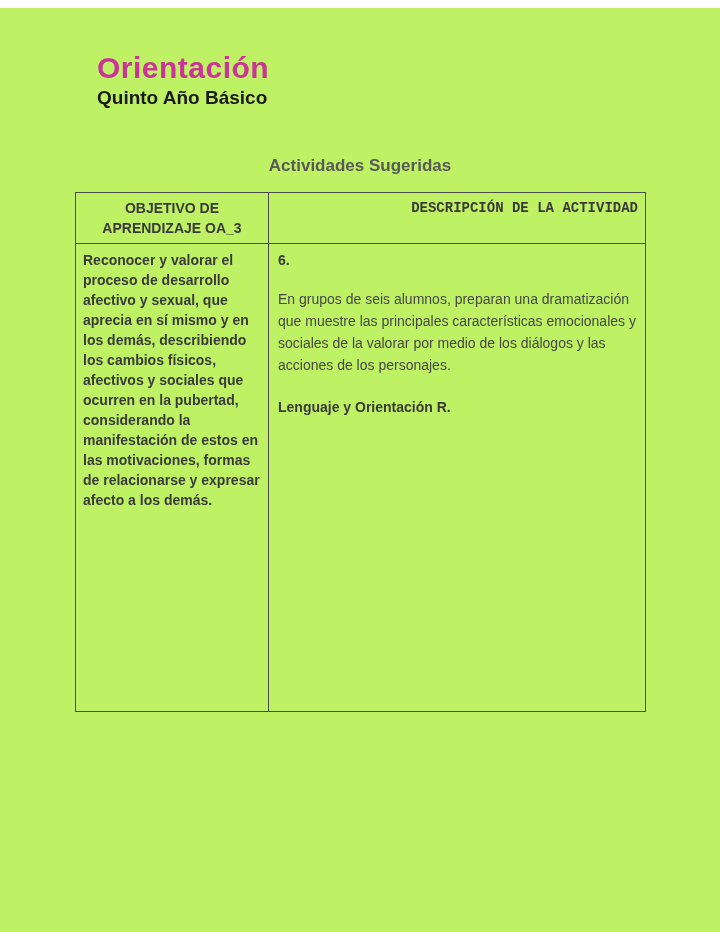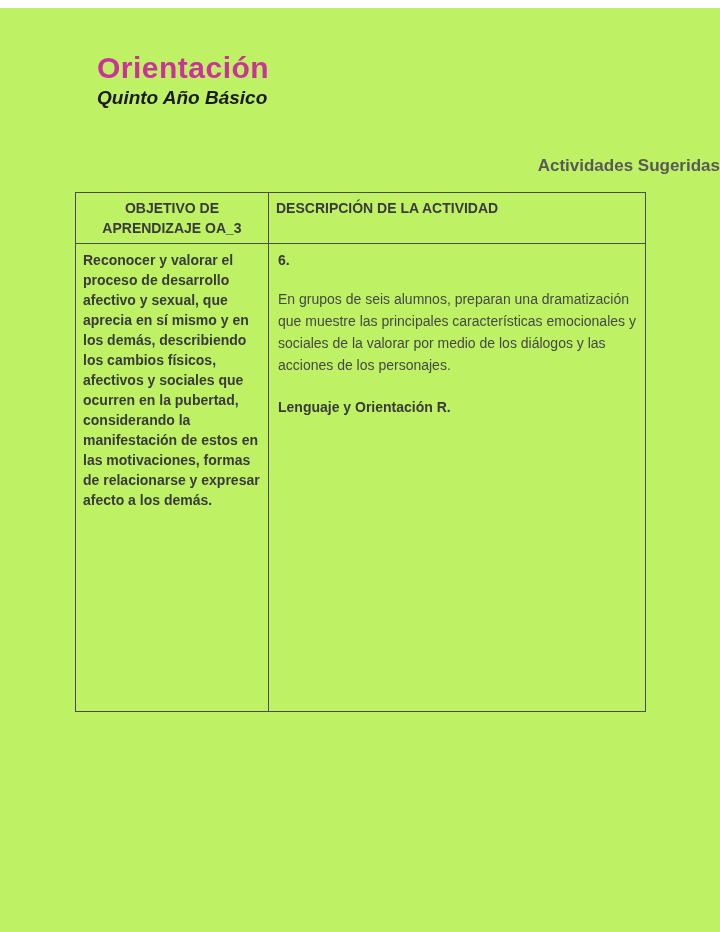--- a/index.html
+++ b/index.html
@@ -31,40 +31,39 @@
     font-weight: bold;
     color: #cc3399;
     line-height: 36px;
     letter-spacing: 0.5px;
   }
   .grade-subtitle {
     font-size: 19px;
     font-weight: bold;
     color: #1a1a1a;
     line-height: 24px;
-    font-style: italic;
   }
   .unit-label {
     font-size: 17px;
     font-weight: bold;
     color: #cc3399;
     line-height: 22px;
   }
   .oa-label {
     font-size: 19px;
     font-weight: bold;
     color: #cc3399;
     line-height: 26px;
   }
   
   .page-title {
     position: absolute;
     top: 148px; left: 0;
     width: 720px;
-    text-align: right;
+    text-align: center;
     font-size: 17px;
     font-weight: bold;
     color: #595959;
   }
   
   .activities-table {
     position: absolute;
     top: 184px; left: 75px;
     width: 570px;
     border-collapse: collapse;
@@ -79,21 +78,21 @@
   .col-objective { width: 193px; }
   .col-description { width: 377px; }
   .activities-table th {
     height: 48px;
     padding: 5px 7px;
     font-weight: bold;
     color: #3a3a3a;
     line-height: 20px;
   }
   th.objective-header { text-align: center; }
-  th.description-header { text-align: left; }
+  th.description-header { text-align: right; font-family: Liberation Mono, monospace; }
   .activities-table td {
     height: 468px;
     padding: 6px 7px;
   }
   .objective-cell {
     font-weight: bold;
     line-height: 20px;
     color: #3a3a3a;
   }
   .activity-cell { color: #474747; }

